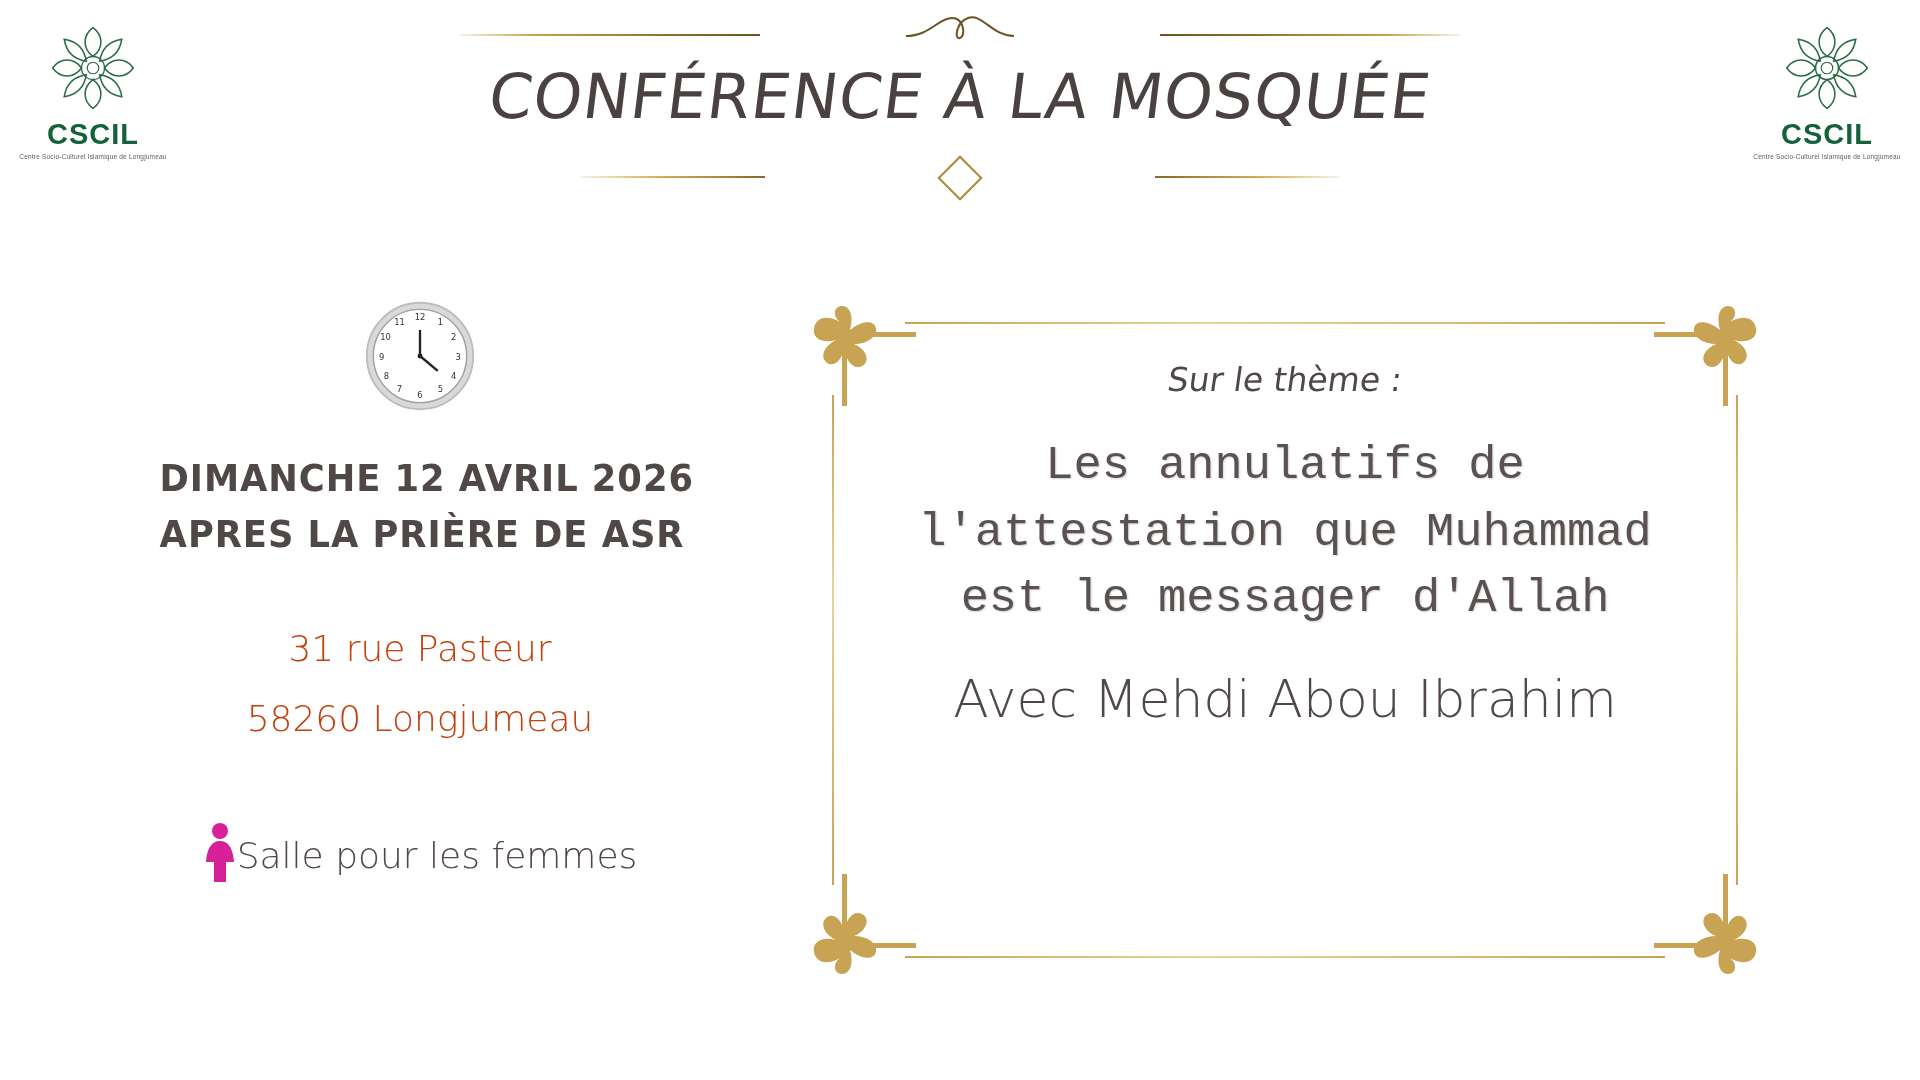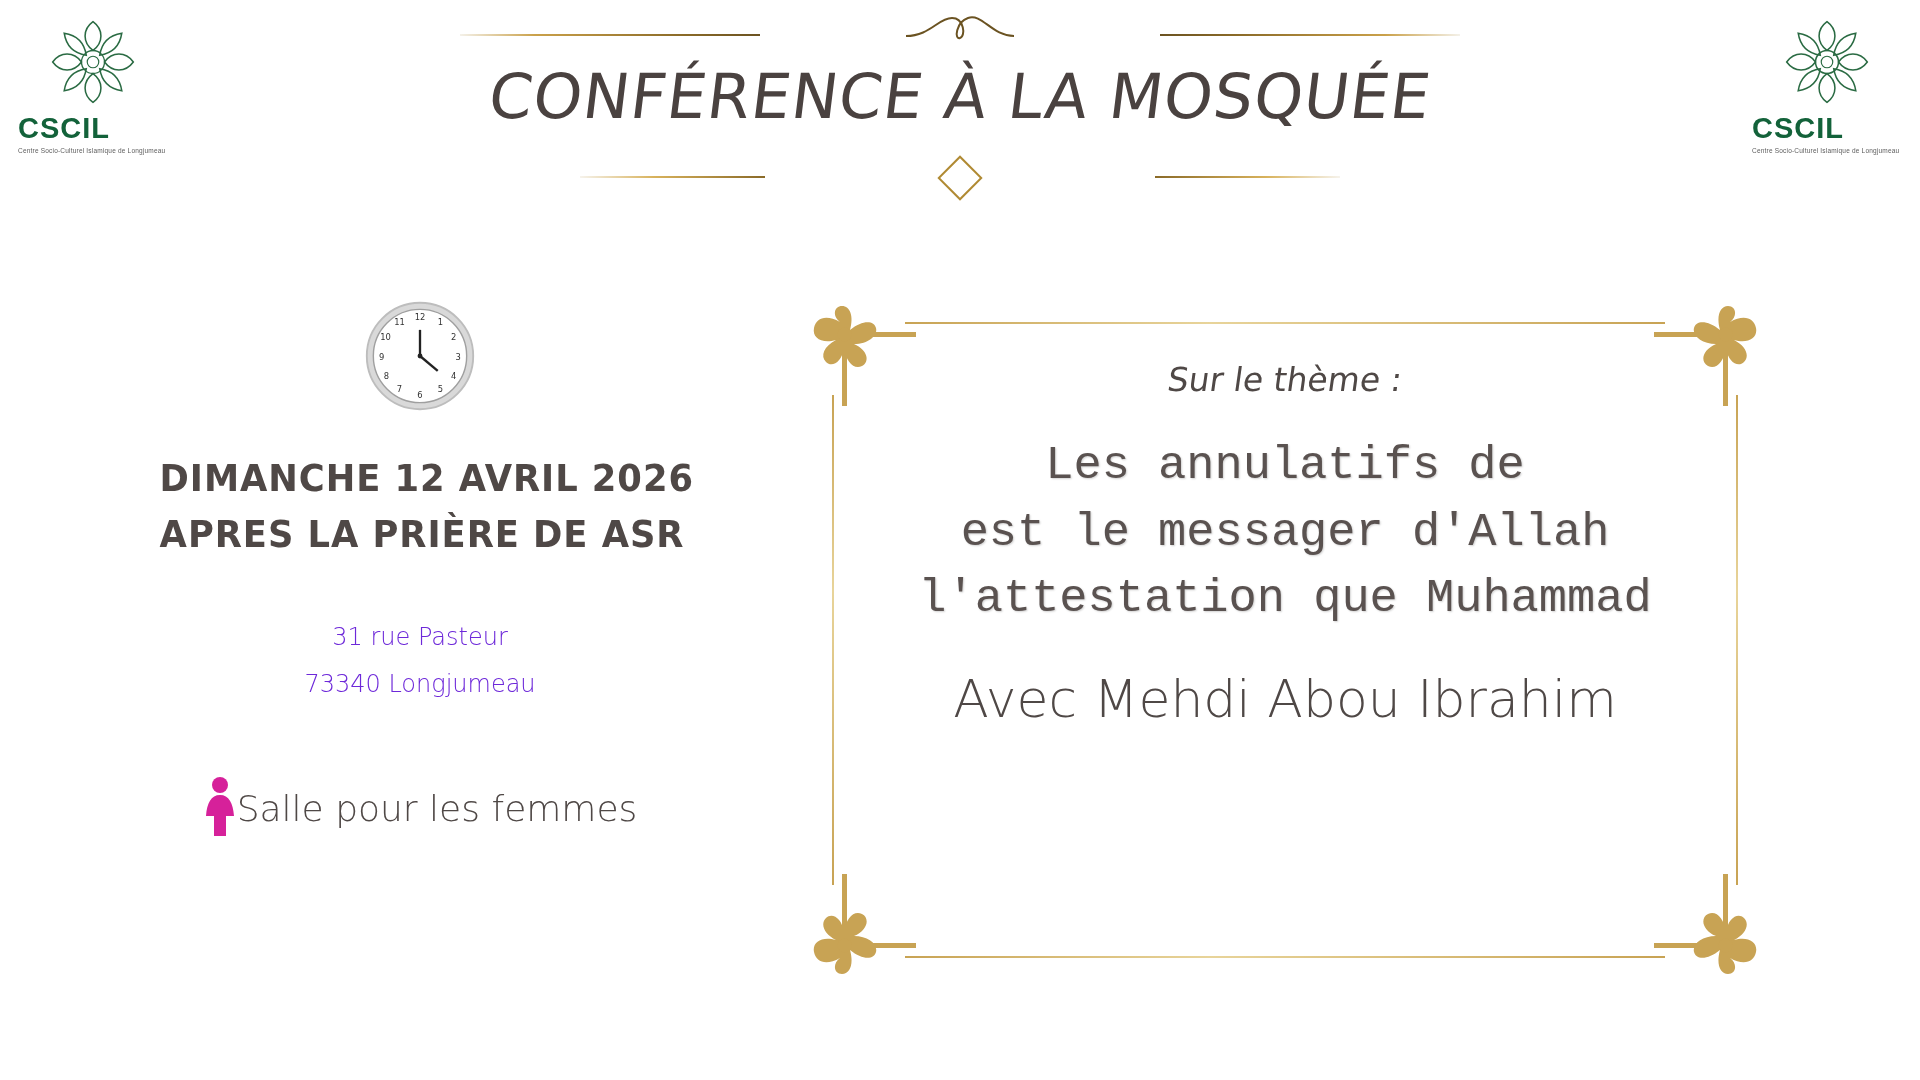--- a/index.html
+++ b/index.html
@@ -12,23 +12,23 @@
     height: 1080px;
     overflow: hidden;
     font-family: "Liberation Sans", sans-serif;
     color: #5a5250;
     position: relative;
   }
 
   
   .logo {
     position: absolute;
-    top: 14px;
+    top: 20px;
     width: 150px;
-    text-align: left;
+    text-align: center;
     user-select: none;
   }
   .logo-left  { left: 18px; }
   .logo-right { right: 18px; }
 
   .logo-mark {
     width: 96px;
     height: 96px;
     margin: 0 auto;
     position: relative;
@@ -136,23 +136,23 @@
     font-size: 38px;
     letter-spacing: 1px;
     color: #4f4846;
     transform: scaleX(.93);
     margin-bottom: 12px;
     white-space: nowrap;
   }
 
   .address {
     margin-top: 58px;
-    font-size: 24px;
+    font-size: 36px;
     line-height: 1.95;
-    color: #6d28d9;
+    color: #c2410c;
     font-family: "DejaVu Sans", sans-serif;
     font-weight: 300;
   }
 
   .women-row {
     margin-top: 68px;
     display: flex;
     align-items: center;
     justify-content: center;
   }
@@ -315,21 +315,21 @@
       <line x1="60" y1="60" x2="79" y2="76" stroke="#222" stroke-width="2.5"></line>
       <circle cx="60" cy="60" r="2.6" fill="#222"></circle>
     </svg>
   </div>
 
   <div class="date-line">DIMANCHE 12 AVRIL 2026</div>
   <div class="date-line">APRES LA PRIÈRE DE ASR</div>
 
   <div class="address">
     <div>31 rue Pasteur</div>
-    <div>73340 Longjumeau</div>
+    <div>58260 Longjumeau</div>
   </div>
 
   <div class="women-row">
     <span>
       <svg width="34" height="62" viewBox="0 0 34 62">
         <circle cx="17" cy="9" r="8" fill="#d6219a"></circle>
         <path d="M17 19 C8 19 4 27 3 40 L11 40 L11 60 L23 60 L23 40 L31 40 C30 27 26 19 17 19 Z" fill="#d6219a"></path>
       </svg>
     </span>
     <span class="women-label">Salle pour les femmes</span>
@@ -381,18 +381,18 @@
         <rect x="40" y="32" width="66" height="5"></rect>
         <circle cx="34.5" cy="34.5" r="7"></circle>
       </g>
     </svg>
   </div>
 
   <div class="panel-inner">
     <div class="theme-label">Sur le thème :</div>
     <div class="theme-title">
       <div>Les annulatifs de</div>
+      <div>l'attestation que Muhammad</div>
       <div>est le messager d'Allah</div>
-      <div>l'attestation que Muhammad</div>
     </div>
     <div class="speaker">Avec Mehdi Abou Ibrahim</div>
   </div>
 </div>
 
 </body></html>

